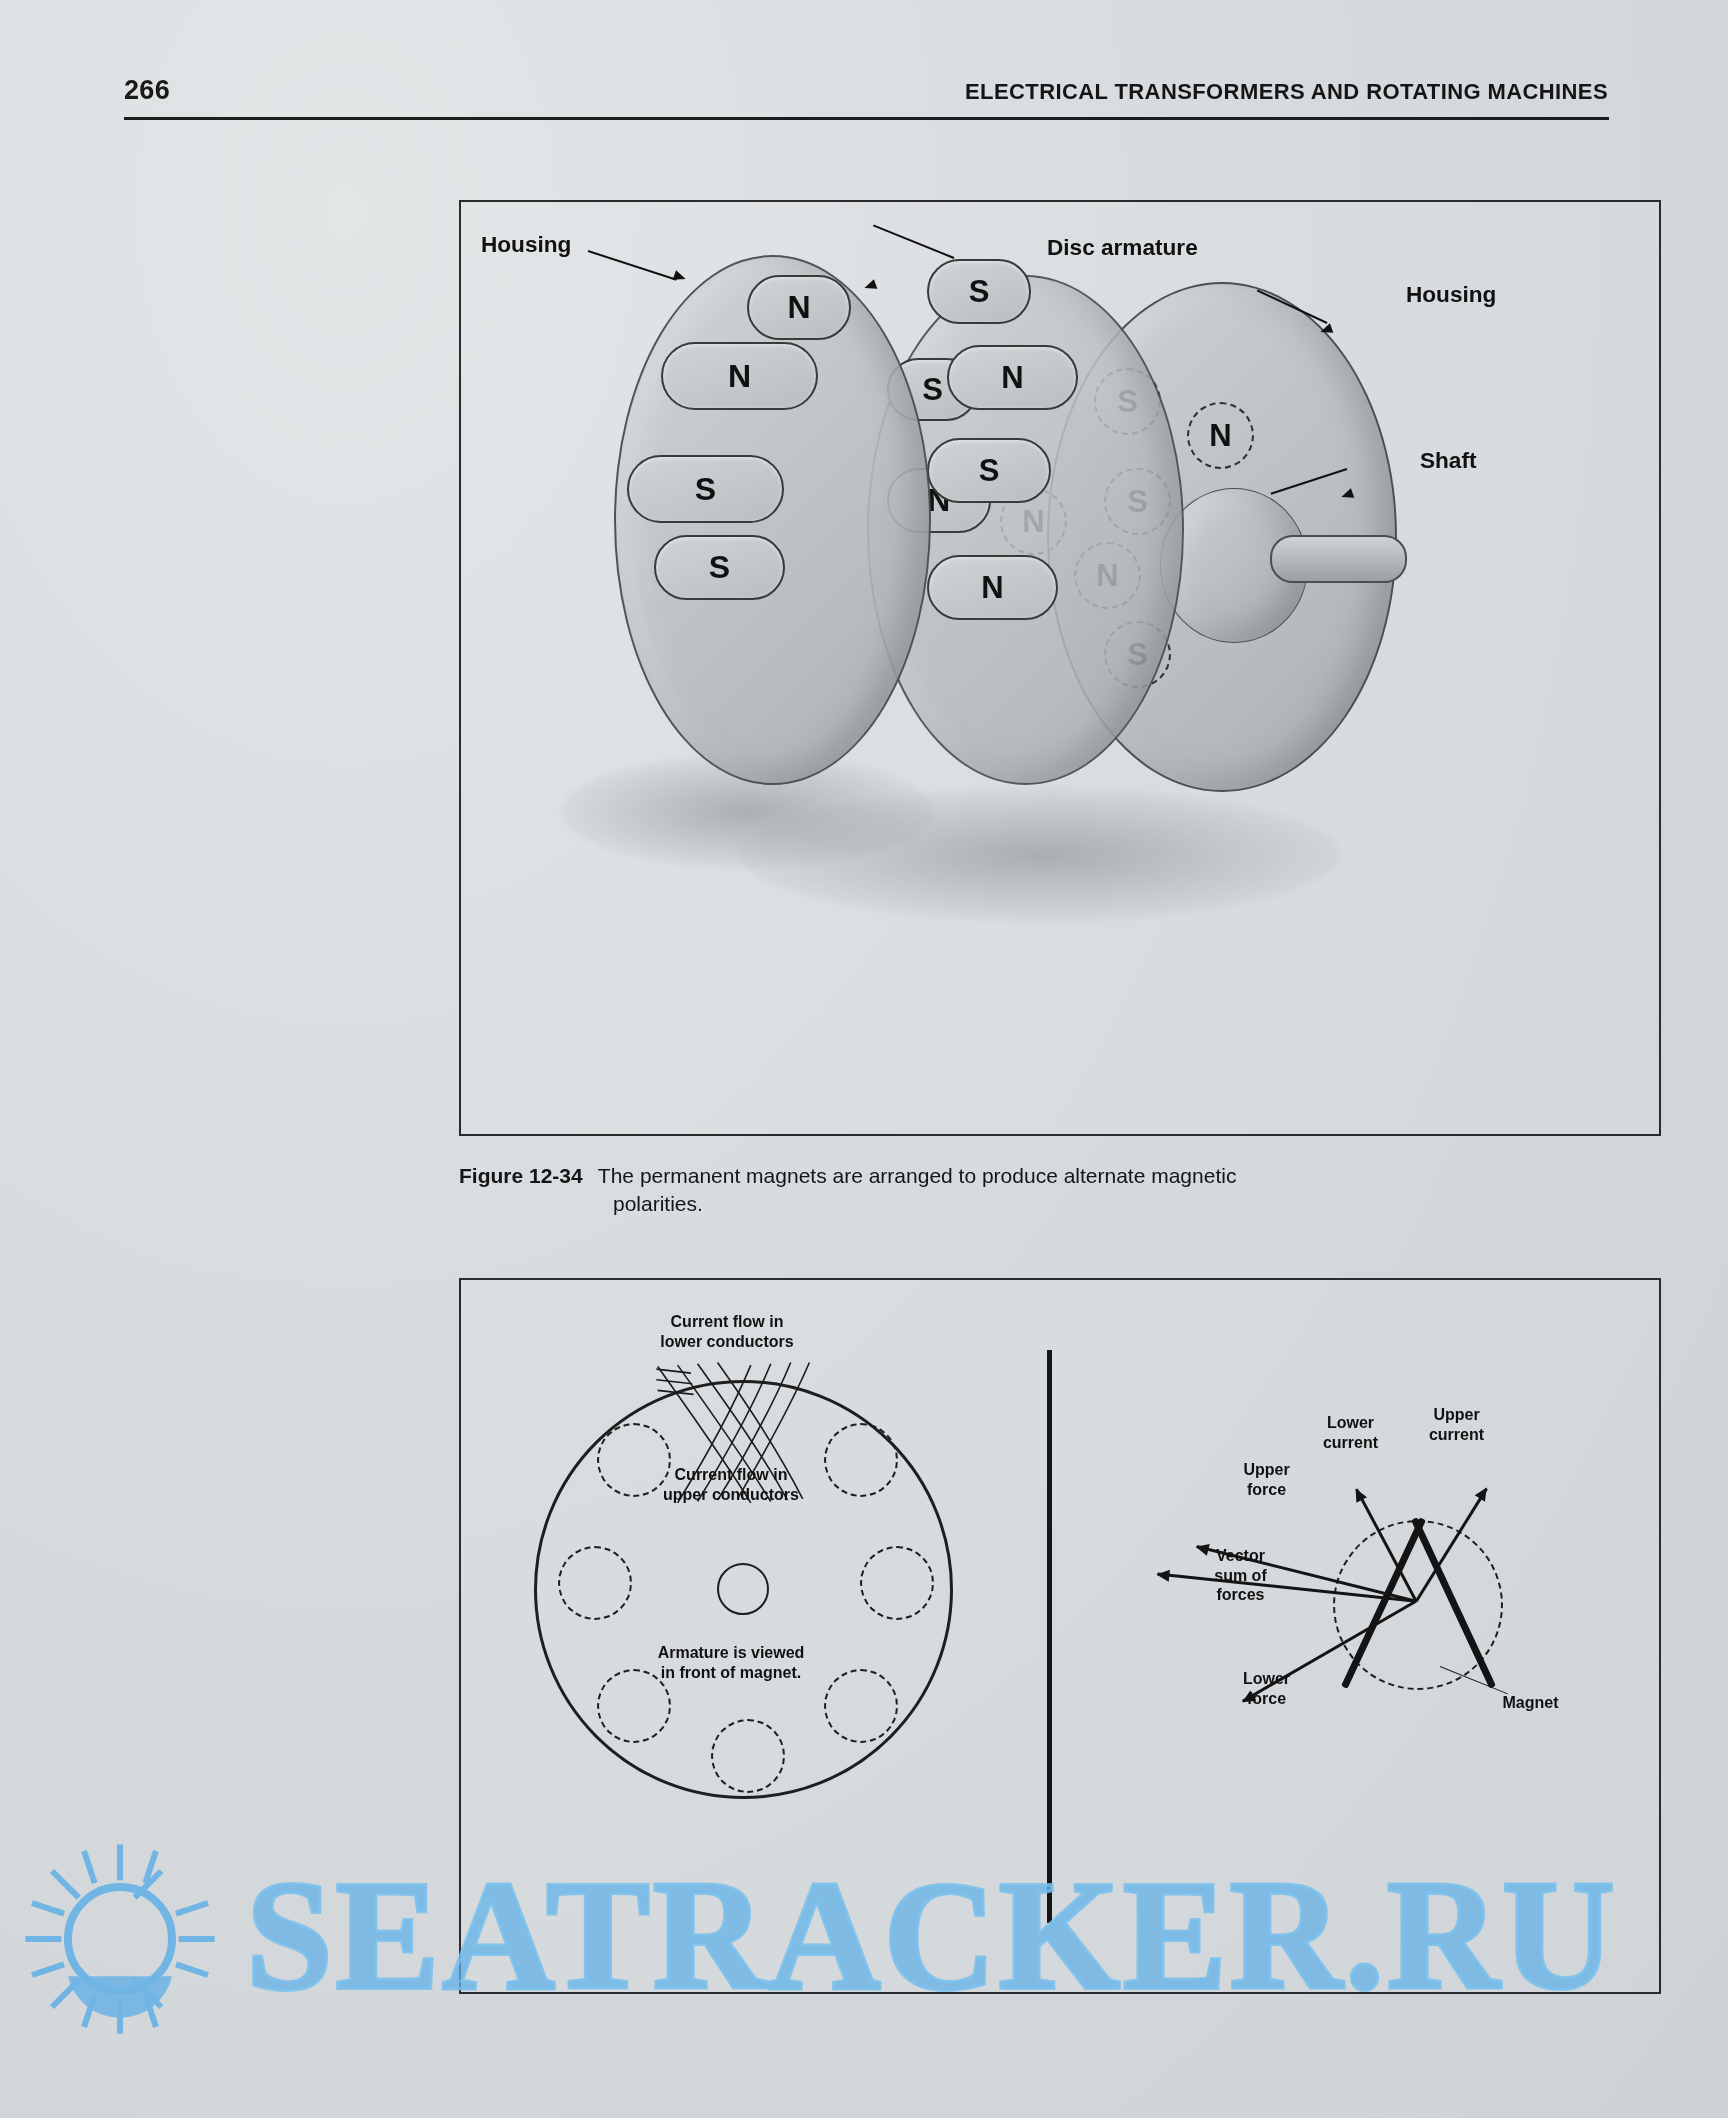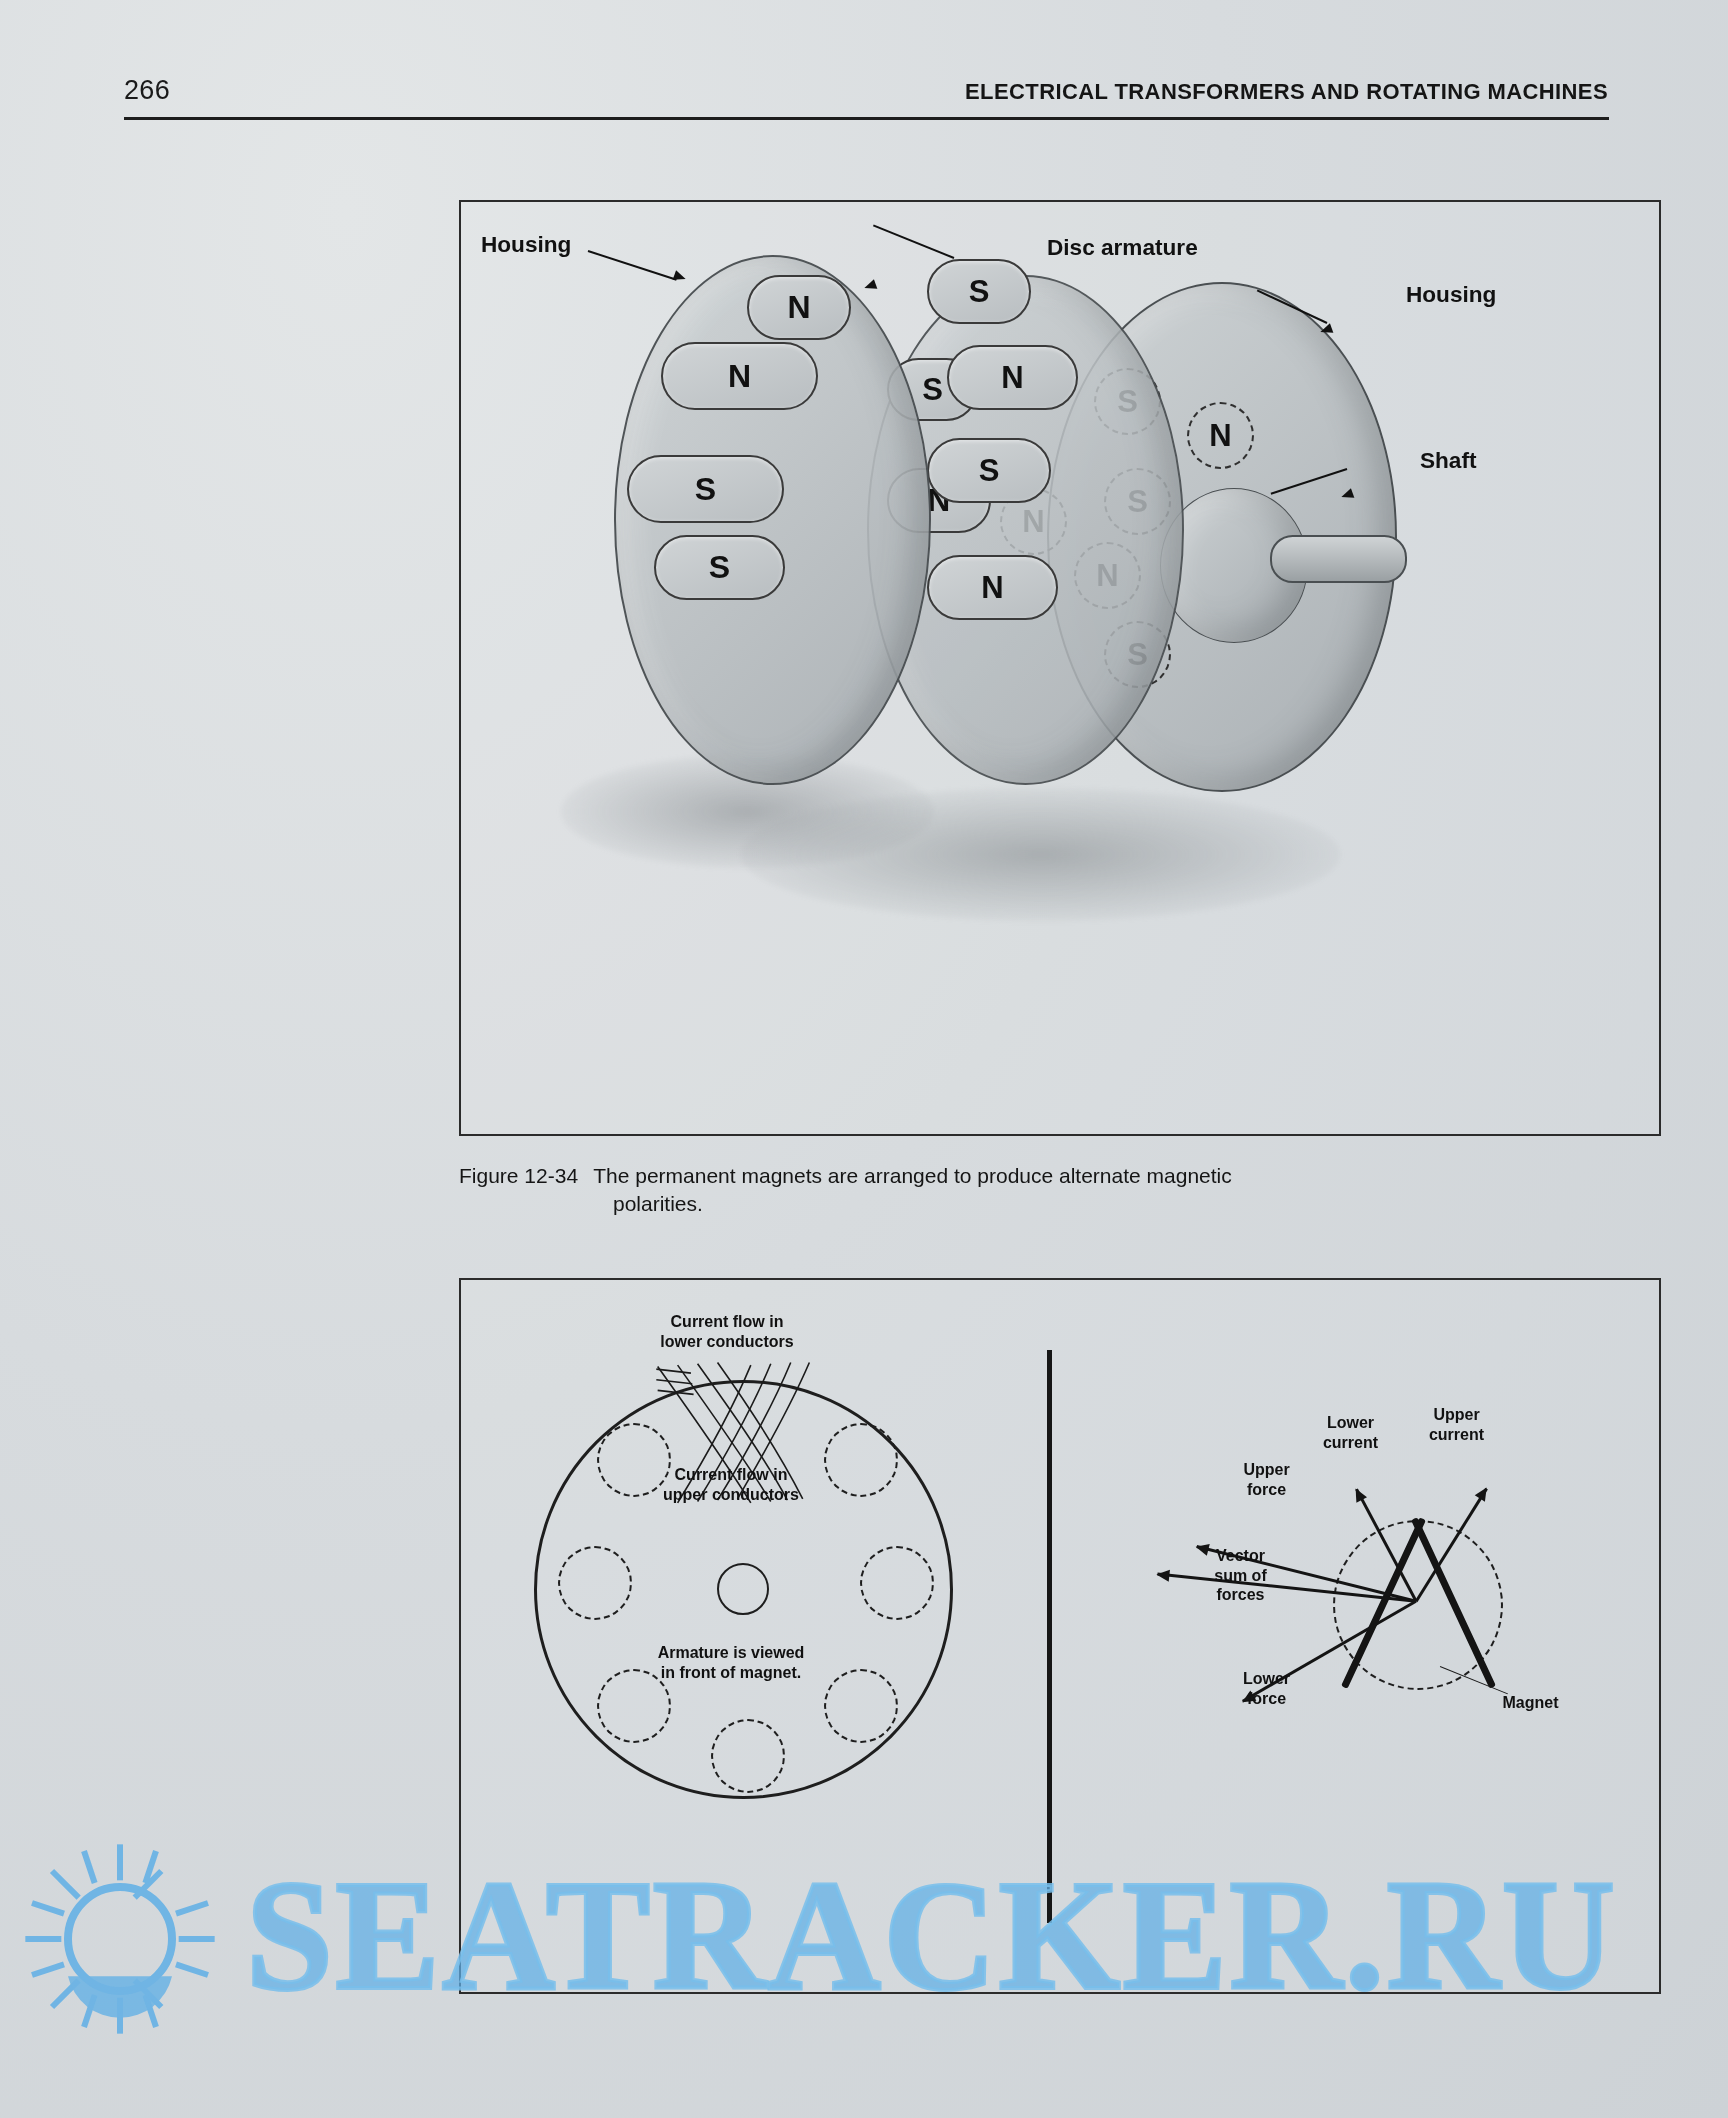--- a/index.html
+++ b/index.html
@@ -11,21 +11,21 @@
     overflow:hidden;
   }
   .page {
     position:absolute; inset:0;
     background:
       radial-gradient(ellipse at 20% 10%, #e3e6e7 0%, #d7dbde 45%, #cdd2d6 100%);
   }
   
   .page-number {
     position:absolute; left:124px; top:75px;
-    font-size:27px; font-weight:normal; color:#1a1a1a;
+    font-size:27px; font-weight:bold; color:#1a1a1a;
     letter-spacing:0.3px;
   }
   .running-head {
     position:absolute; right:120px; top:79px;
     font-size:22px; font-weight:bold; color:#151515;
     letter-spacing:0.4px;
   }
   .header-rule {
     position:absolute; left:124px; right:119px; top:117px;
     height:3.3px; background:#1d1d1d;
@@ -37,21 +37,21 @@
     background:rgba(255,255,255,0.06);
     overflow:hidden;
   }
   #fig1 { left:459px; top:200px; width:1198px; height:932px; }
   #fig2 { left:459px; top:1278px; width:1198px; height:712px; }
 
   .caption {
     position:absolute;
     font-size:21px; color:#151515; line-height:1.32;
   }
-  .caption b { font-weight:normal;text-align:center; }
+  .caption b { font-weight:bold;text-align:center; }
   #cap1 { left:459px; top:1162px; width:1145px; }
   #cap1 .cap-body { display:inline; }
   #cap1 .cap-second { display:block; margin-left:154px; }
   #cap2 { left:459px; top:2031px; width:1145px; }
 
   
   .lbl {
     position:absolute;
     font-weight:bold; color:#111;
     font-size:22.6px;

